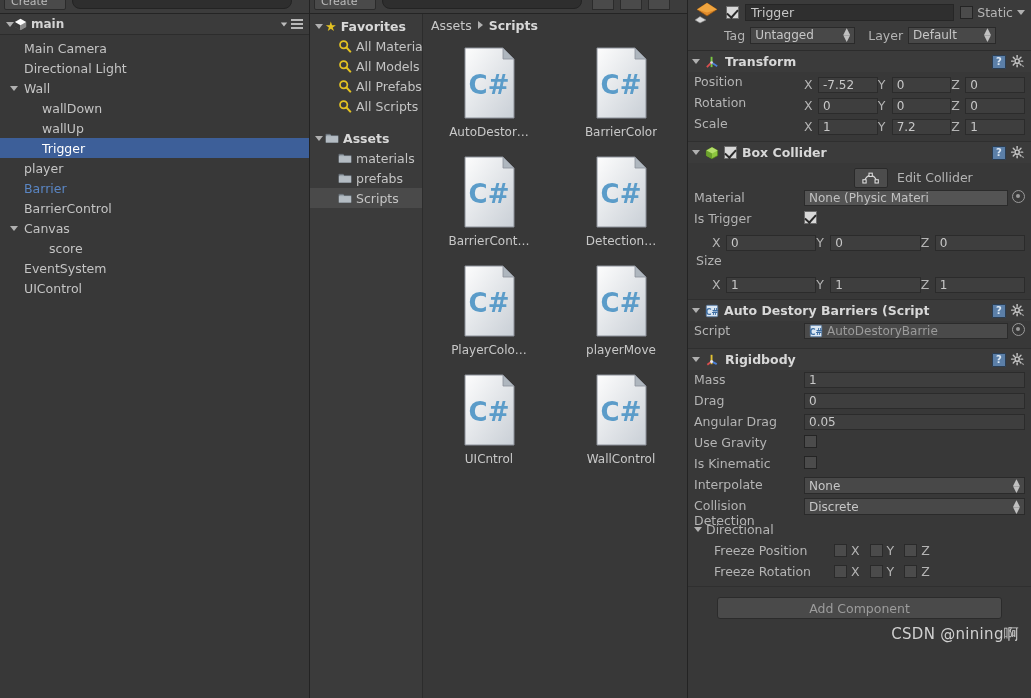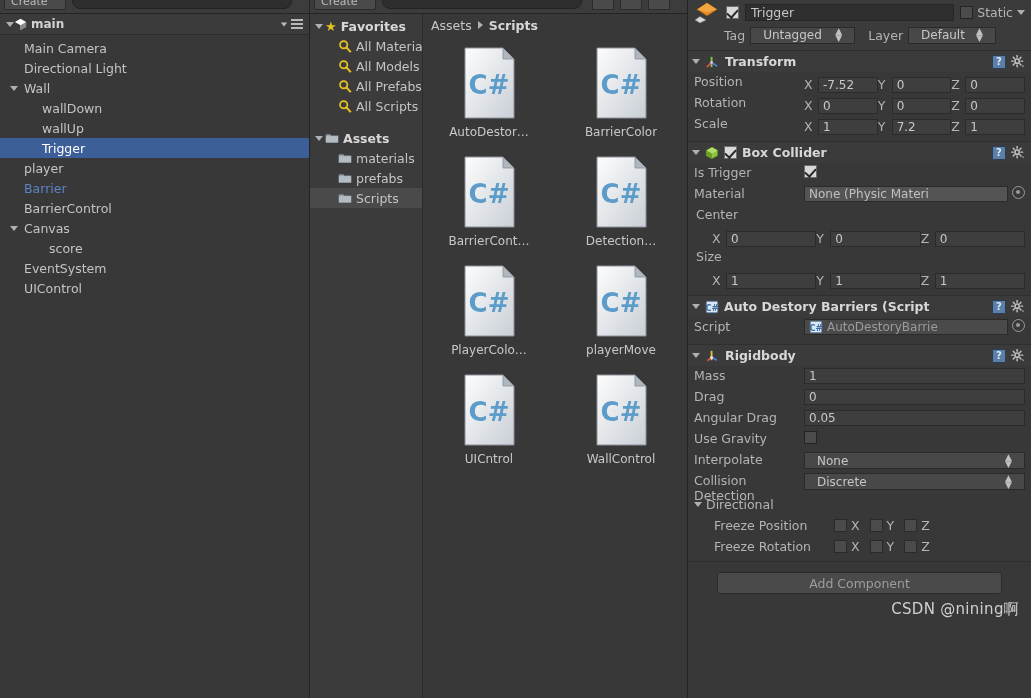--- a/index.html
+++ b/index.html
@@ -69,21 +69,21 @@
   .go-row2 { display:flex; align-items:center; gap:5px; height:20px; padding-left:30px; margin-top:2px; }
   .lbl { color:#b4b4b4; font-size:12.5px; }
 
   .cb { width:13px;height:13px; background:#4b4b4b; border:1px solid #242424; position:relative; flex:none; }
   .cb.on::after { content:""; position:absolute; left:2px; top:0px; width:5px;height:9px;
                   border:solid #e8e8e8; border-width:0 2.5px 2.5px 0; transform:rotate(42deg); }
   .cb.light { background:#d8d8d8; border:1px solid #6c6c6c; }
   .cb.light::after { border-color:#2a2a2a; }
 
   .dd { height:17px; background:#484848; border:1px solid #2a2a2a; color:#c6c6c6; font-size:12px;
-        display:flex; align-items:center; padding:0 12px; position:relative; }
+        display:flex; align-items:center; padding:0 4px; position:relative; }
   .dd .arrows { margin-left:auto; font-size:9px; color:#c0c0c0; line-height:7px; text-align:center; }
 
   .comp { border-bottom:1px solid #2f2f2f; }
   .comp-head { height:21px; display:flex; align-items:center; gap:5px; padding:0 6px 0 4px; background:#3b3b3b; }
   .comp-head .title { font-weight:bold; color:#d8d8d8; font-size:12.5px; white-space:nowrap; overflow:hidden; }
   .comp-head .icons { margin-left:auto; display:flex; align-items:center; gap:5px; flex:none; }
   .help-ico { width:14px;height:14px; background:#5b7fa8; border:1px solid #2a3d52; border-radius:1px;
               color:#dbe7f3; font-size:10px; line-height:12px; text-align:center; font-weight:bold; }
   .gear-ico { width:14px;height:14px; }
   .comp-body { padding:2px 6px 4px 6px; }
@@ -587,33 +587,41 @@
                       <line x1="2.6" y1="2.6" x2="3.9" y2="3.9"></line>
                       <line x1="10.1" y1="10.1" x2="11.4" y2="11.4"></line>
                       <line x1="11.4" y1="2.6" x2="10.1" y2="3.9"></line>
                       <line x1="3.9" y1="10.1" x2="2.6" y2="11.4"></line>
                     </g>
                     <path d="M12.5 12.5 l2.5 1.4 -1.4 -2.5z" fill="#c3c3c3"></path>
                   </svg></span>
               </span>
             </div>
             <div class="comp-body">
-              <div class="frow">
-                <span class="fl">Is Trigger</span>
-                <span class="cb light on"></span>
+              <div class="edit-collider-row">
+                <span class="ec-btn">
+                  <svg viewBox="0 0 20 16" width="18" height="15">
+                    <path d="M3 12 C5 4, 14 4, 16 12" fill="none" stroke="#d6d6d6" stroke-width="1.3"></path>
+                    <rect x="1" y="10.5" width="3.6" height="3.6" fill="#3a3a3a" stroke="#e0e0e0" stroke-width="1.2"></rect>
+                    <rect x="14.5" y="10.5" width="3.6" height="3.6" fill="#3a3a3a" stroke="#e0e0e0" stroke-width="1.2"></rect>
+                    <rect x="7.8" y="3.2" width="3.6" height="3.6" fill="#3a3a3a" stroke="#e0e0e0" stroke-width="1.2"></rect>
+                  </svg>
+                </span>
+                <span class="lbl">Edit Collider</span>
               </div>
               <div class="frow">
                 <span class="fl">Material</span>
                 <span class="obj-field">
                   <span>None (Physic Materi</span>
                 </span>
                 <span class="obj-dot"></span>
               </div>
               <div class="frow">
-                <span class="sub-label">Center</span>
+                <span class="fl">Is Trigger</span>
+                <span class="cb light on"></span>
               </div>
               <div class="frow indent-axis">
                 <span class="vec" style="flex:1">
                   <span class="vecfield">
                     <span class="ax">X</span>
                     <span class="num">0</span>
                   </span>
                   <span class="vecfield">
                     <span class="ax">Y</span>
                     <span class="num">0</span>
@@ -730,20 +738,24 @@
               </div>
               <div class="frow">
                 <span class="fl">Angular Drag</span>
                 <span class="wide">0.05</span>
               </div>
               <div class="frow">
                 <span class="fl">Use Gravity</span>
                 <span class="cb"></span>
               </div>
               <div class="frow">
+                <span class="fl">Is Kinematic</span>
+                <span class="cb"></span>
+              </div>
+              <div class="frow">
                 <span class="fl">Interpolate</span>
                 <span class="dd" style="flex:1">
                   <span>None</span>
                   <span class="arrows">▲<br>▼</span>
                 </span>
               </div>
               <div class="frow">
                 <span class="fl">Collision Detection</span>
                 <span class="dd" style="flex:1">
                   <span>Discrete</span>

